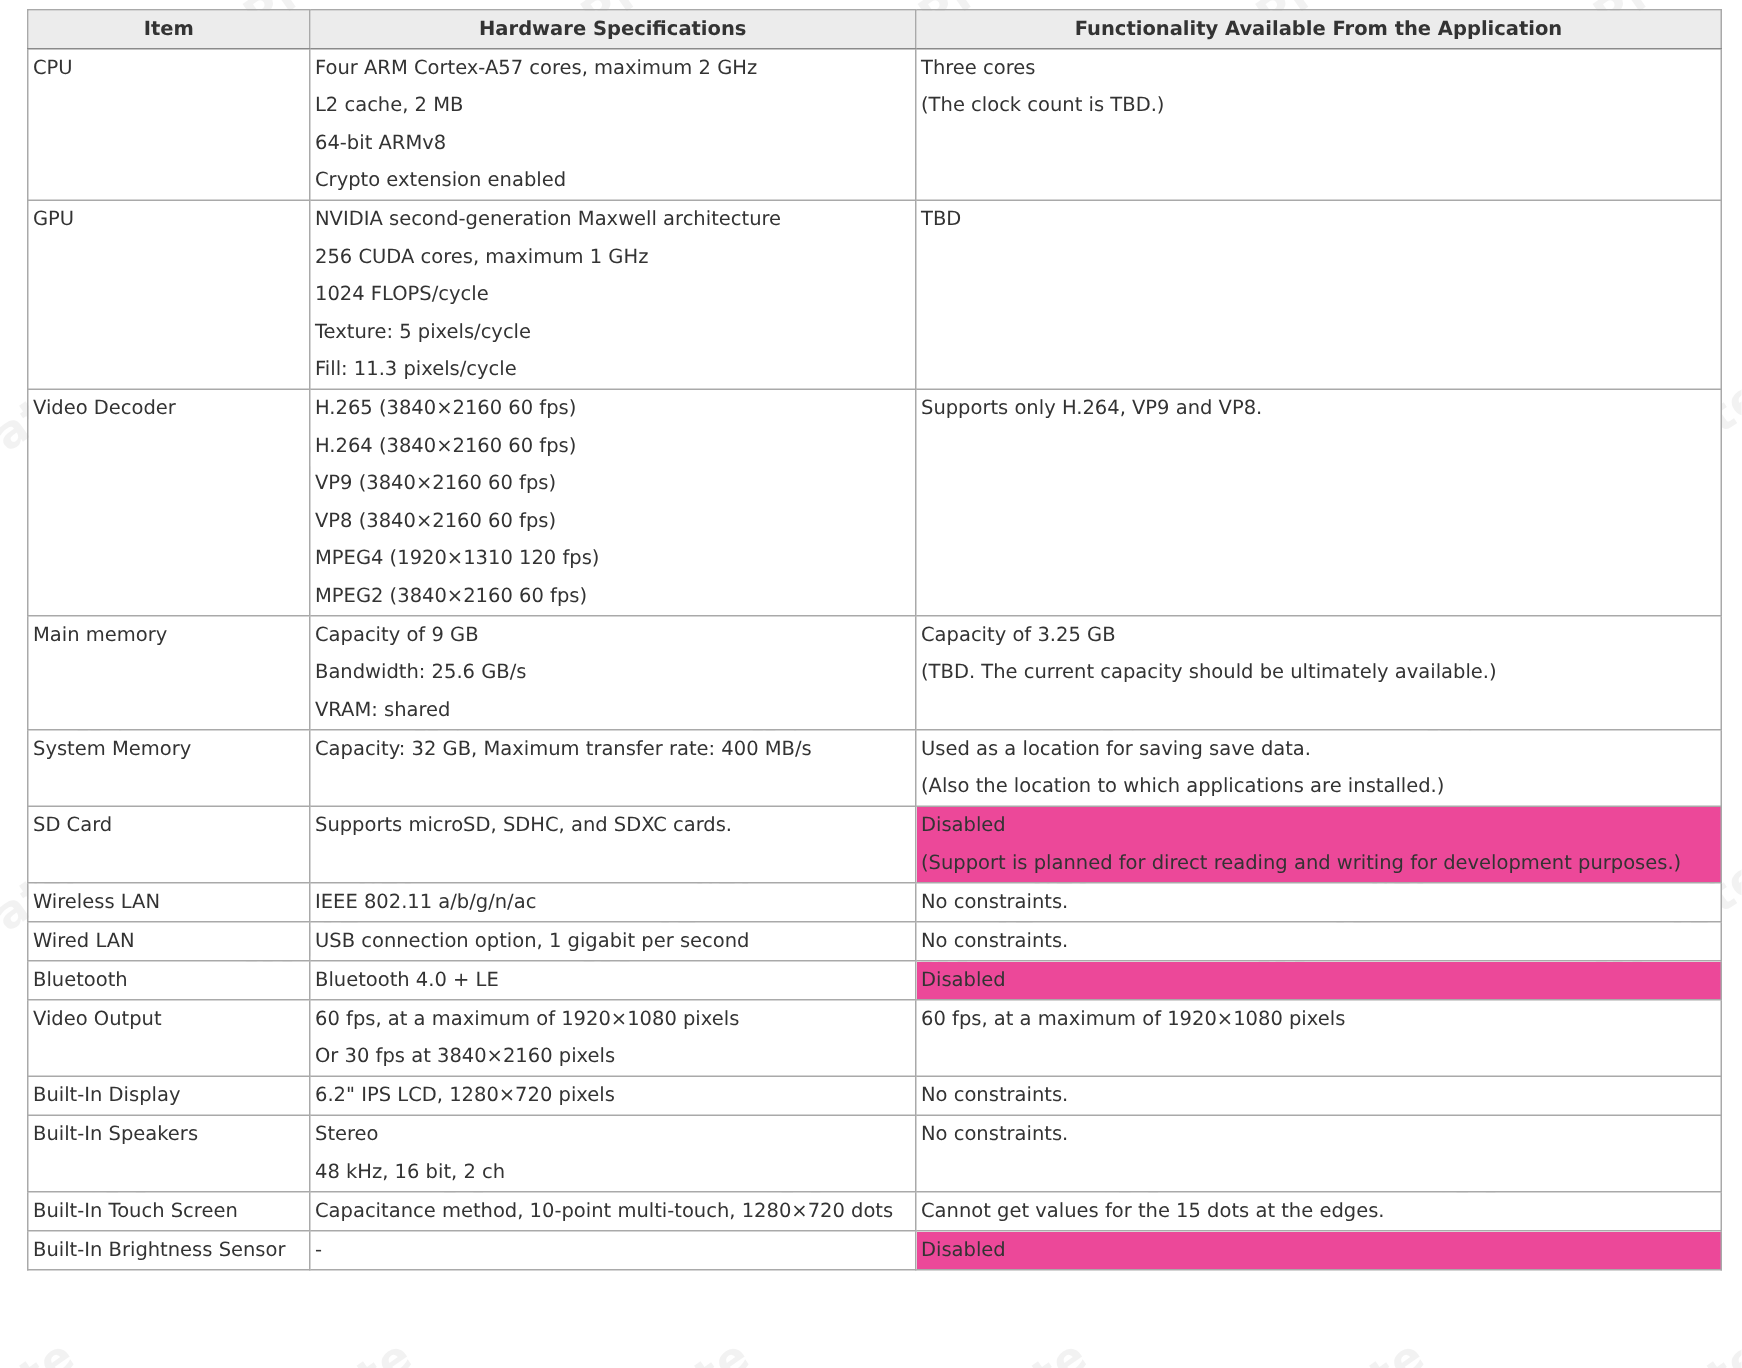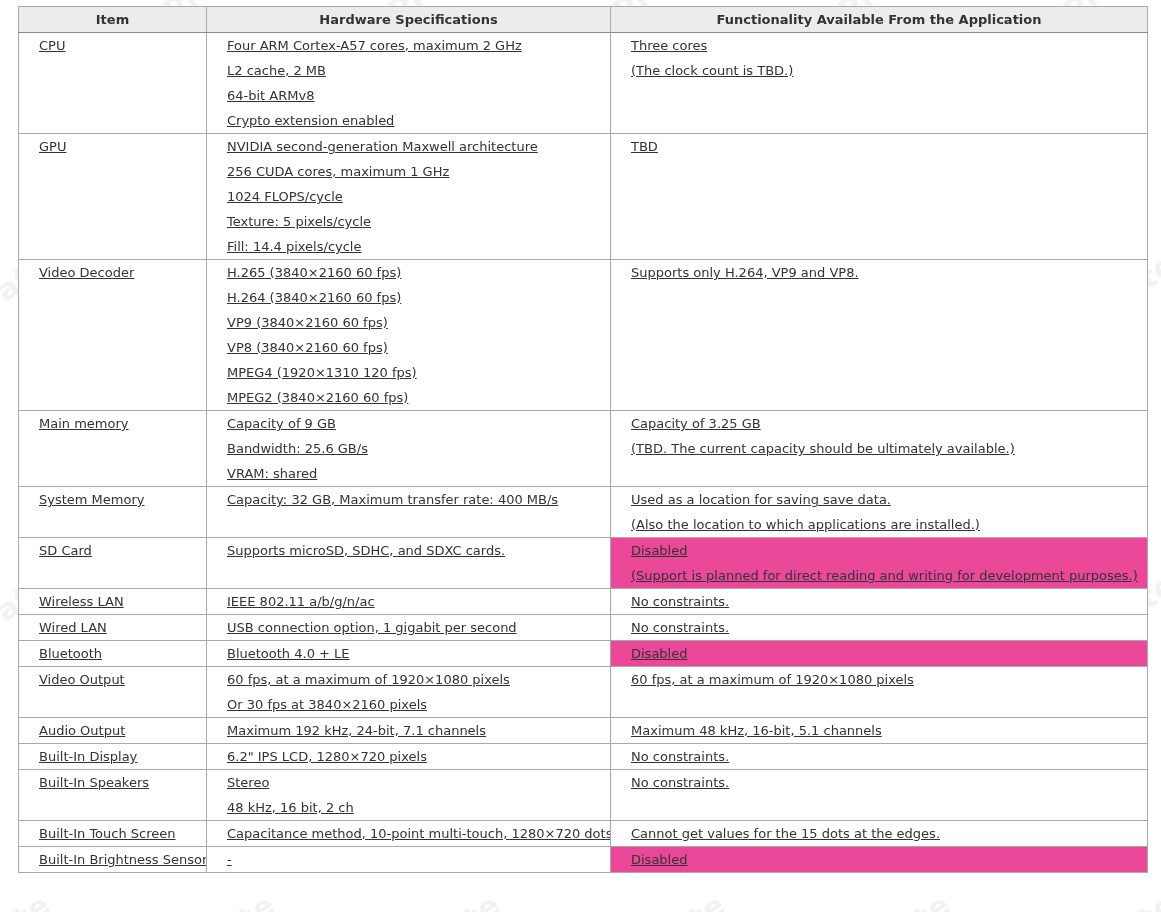--- a/index.html
+++ b/index.html
@@ -52,24 +52,23 @@
     border: 1px solid #a9a9a9;
     border-bottom: 1px solid #8a8a8a;
     white-space: nowrap;
     overflow: hidden;
   }
   .spec-table td {
     background: #ffffff;
     color: #333333;
     font-size: 13px;
     vertical-align: top;
-    padding: 0 20px;
+    padding: 0 3px;
     border: 1px solid #a9a9a9;
     overflow: hidden;
-    text-decoration: underline;
   }
   .spec-table td.hl {
     background: #ec4899;
   }
   .spec-table .line {
     line-height: 25px;
     white-space: nowrap;
   }
 </style>
 </head>
@@ -149,21 +148,21 @@
       </tr>
       <tr>
         <td>
           <div class="line">GPU</div>
         </td>
         <td>
           <div class="line">NVIDIA second-generation Maxwell architecture</div>
           <div class="line">256 CUDA cores, maximum 1 GHz</div>
           <div class="line">1024 FLOPS/cycle</div>
           <div class="line">Texture: 5 pixels/cycle</div>
-          <div class="line">Fill: 14.4 pixels/cycle</div>
+          <div class="line">Fill: 11.3 pixels/cycle</div>
         </td>
         <td>
           <div class="line">TBD</div>
         </td>
       </tr>
       <tr>
         <td>
           <div class="line">Video Decoder</div>
         </td>
         <td>
@@ -256,31 +255,20 @@
         <td>
           <div class="line">60 fps, at a maximum of 1920×1080 pixels</div>
           <div class="line">Or 30 fps at 3840×2160 pixels</div>
         </td>
         <td>
           <div class="line">60 fps, at a maximum of 1920×1080 pixels</div>
         </td>
       </tr>
       <tr>
         <td>
-          <div class="line">Audio Output</div>
-        </td>
-        <td>
-          <div class="line">Maximum 192 kHz, 24-bit, 7.1 channels</div>
-        </td>
-        <td>
-          <div class="line">Maximum 48 kHz, 16-bit, 5.1 channels</div>
-        </td>
-      </tr>
-      <tr>
-        <td>
           <div class="line">Built-In Display</div>
         </td>
         <td>
           <div class="line">6.2" IPS LCD, 1280×720 pixels</div>
         </td>
         <td>
           <div class="line">No constraints.</div>
         </td>
       </tr>
       <tr>

